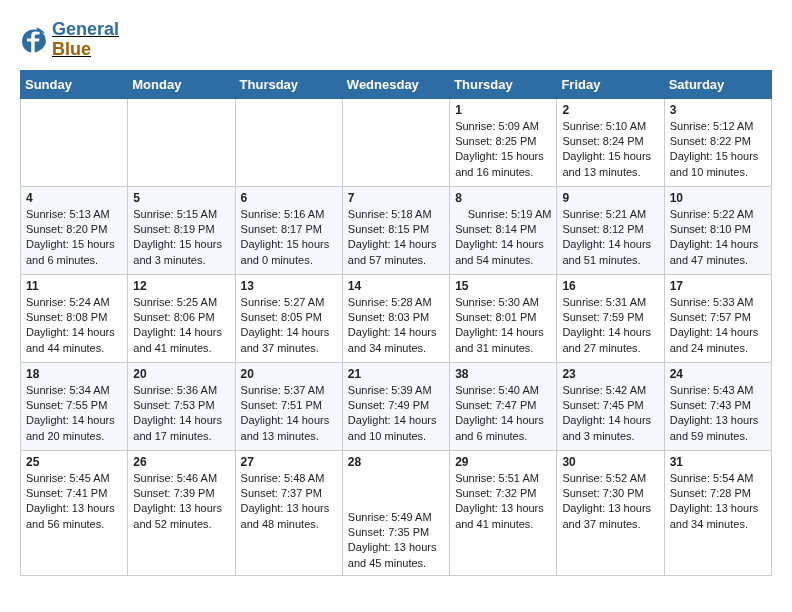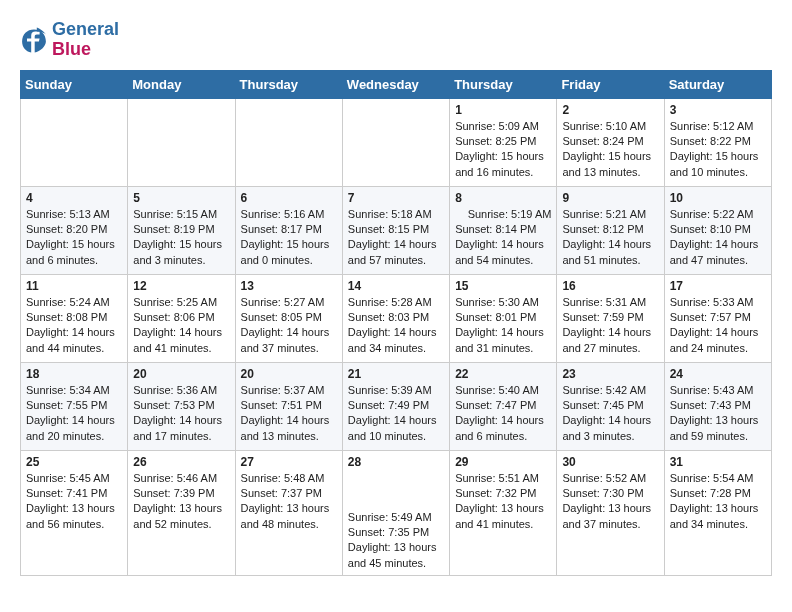--- a/index.html
+++ b/index.html
@@ -8,20 +8,21 @@
       background: #fff;
       width: 792px;
       min-height: 612px;
       padding: 20px;
     }
     .header {
       display: flex;
       justify-content: space-between;
       align-items: flex-start;
       margin-bottom: 10px;
+      text-decoration: underline;
     }
     .logo {
       display: flex;
       align-items: center;
       gap: 4px;
     }
     .logo-text {
       font-size: 18px;
       font-weight: bold;
       color: #1a1a1a;
@@ -86,21 +87,21 @@
 <body>
 
 <div class="header">
   <div class="logo">
     <svg class="logo-icon" viewBox="0 0 40 40">
       <path d="M20 5 C10 5 3 12 3 22 C3 30 8 36 16 38 L16 22 L10 22 L10 18 L16 18 L16 14 C16 10 18 8 22 8 L28 8 L28 12 L24 12 C22 12 21 13 21 15 L21 18 L28 18 L27 22 L21 22 L21 38 C29 36 37 29 37 22 C37 12 30 5 20 5 Z" fill="#2e6da4"></path>
       <path d="M24 2 C26 2 35 8 37 12 C35 10 30 8 24 8 Z" fill="#2e6da4"></path>
     </svg>
     <div>
       <div class="logo-text"><span>General</span></div>
-      <div class="logo-text"><span style="color:#be185d">Blue</span></div>
+      <div class="logo-text"><span style="color:#a16207">Blue</span></div>
     </div>
   </div>
   <div class="title-block">
   </div>
 </div>
 
 <table>
   <thead>
     <tr>
     <th>Sunday</th>
@@ -265,21 +266,21 @@
           <span style="display: block; line-height: 1.4;">and 13 minutes.</span>
         </td>
         <td>
           <span class="day-num">21</span>
           <span style="display: block; line-height: 1.4;">Sunrise: 5:39 AM</span>
           <span style="display: block; line-height: 1.4;">Sunset: 7:49 PM</span>
           <span style="display: block; line-height: 1.4;">Daylight: 14 hours</span>
           <span style="display: block; line-height: 1.4;">and 10 minutes.</span>
         </td>
         <td>
-          <span class="day-num">22</span>
+          <span class="day-num">38</span>
           <span style="display: block; line-height: 1.4;">Sunrise: 5:40 AM</span>
           <span style="display: block; line-height: 1.4;">Sunset: 7:47 PM</span>
           <span style="display: block; line-height: 1.4;">Daylight: 14 hours</span>
           <span style="display: block; line-height: 1.4;">and 6 minutes.</span>
         </td>
         <td>
           <span class="day-num">23</span>
           <span style="display: block; line-height: 1.4;">Sunrise: 5:42 AM</span>
           <span style="display: block; line-height: 1.4;">Sunset: 7:45 PM</span>
           <span style="display: block; line-height: 1.4;">Daylight: 14 hours</span>

